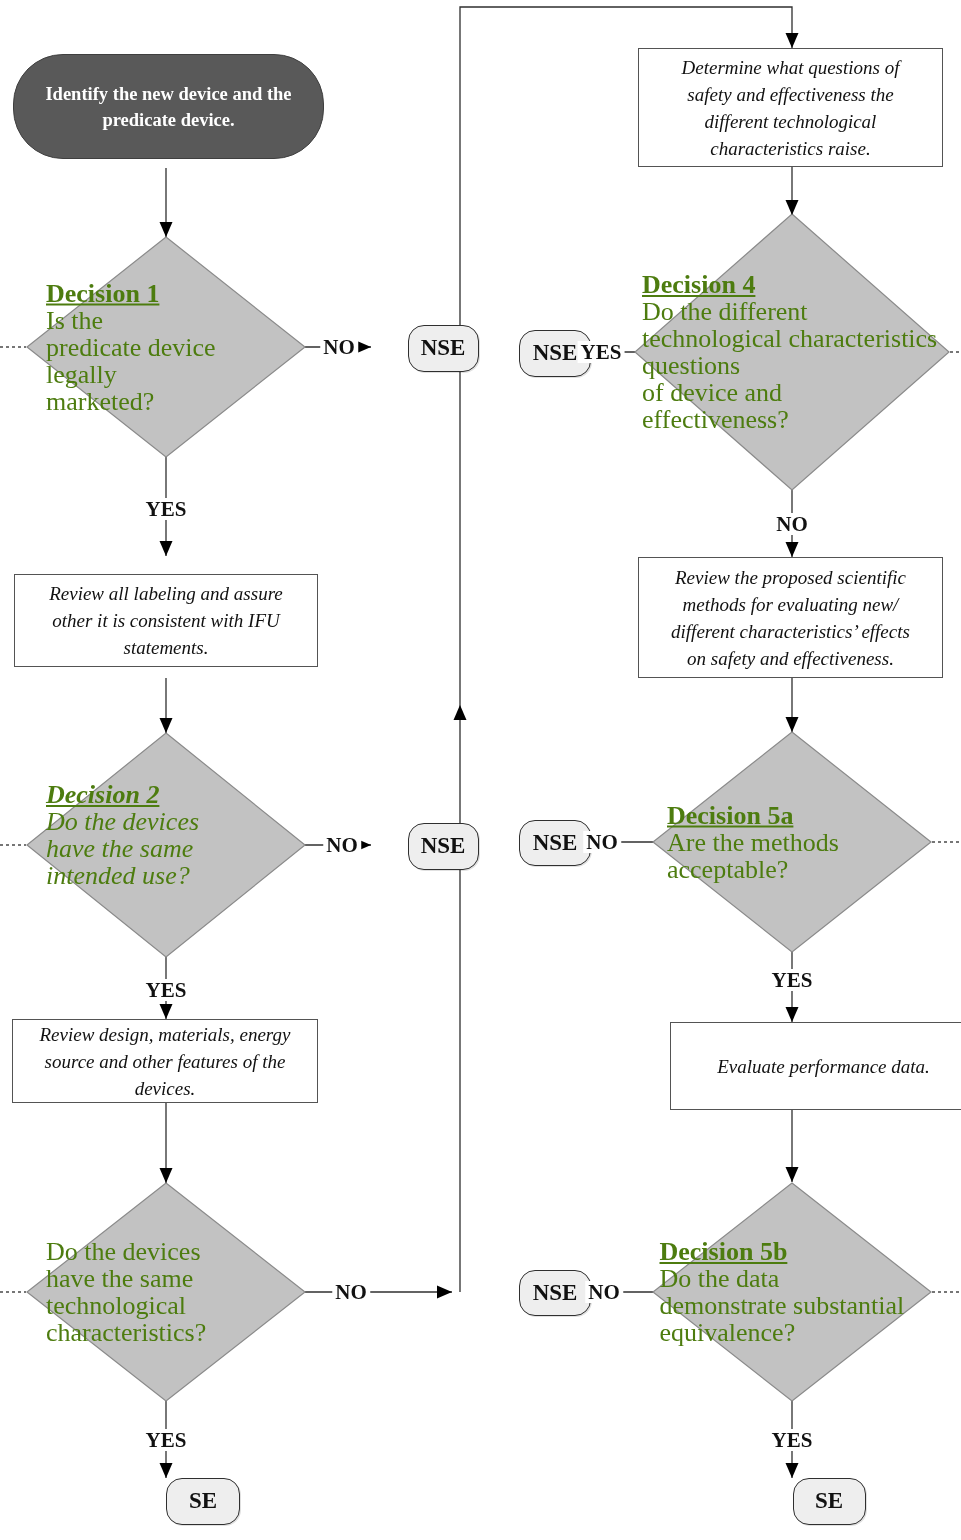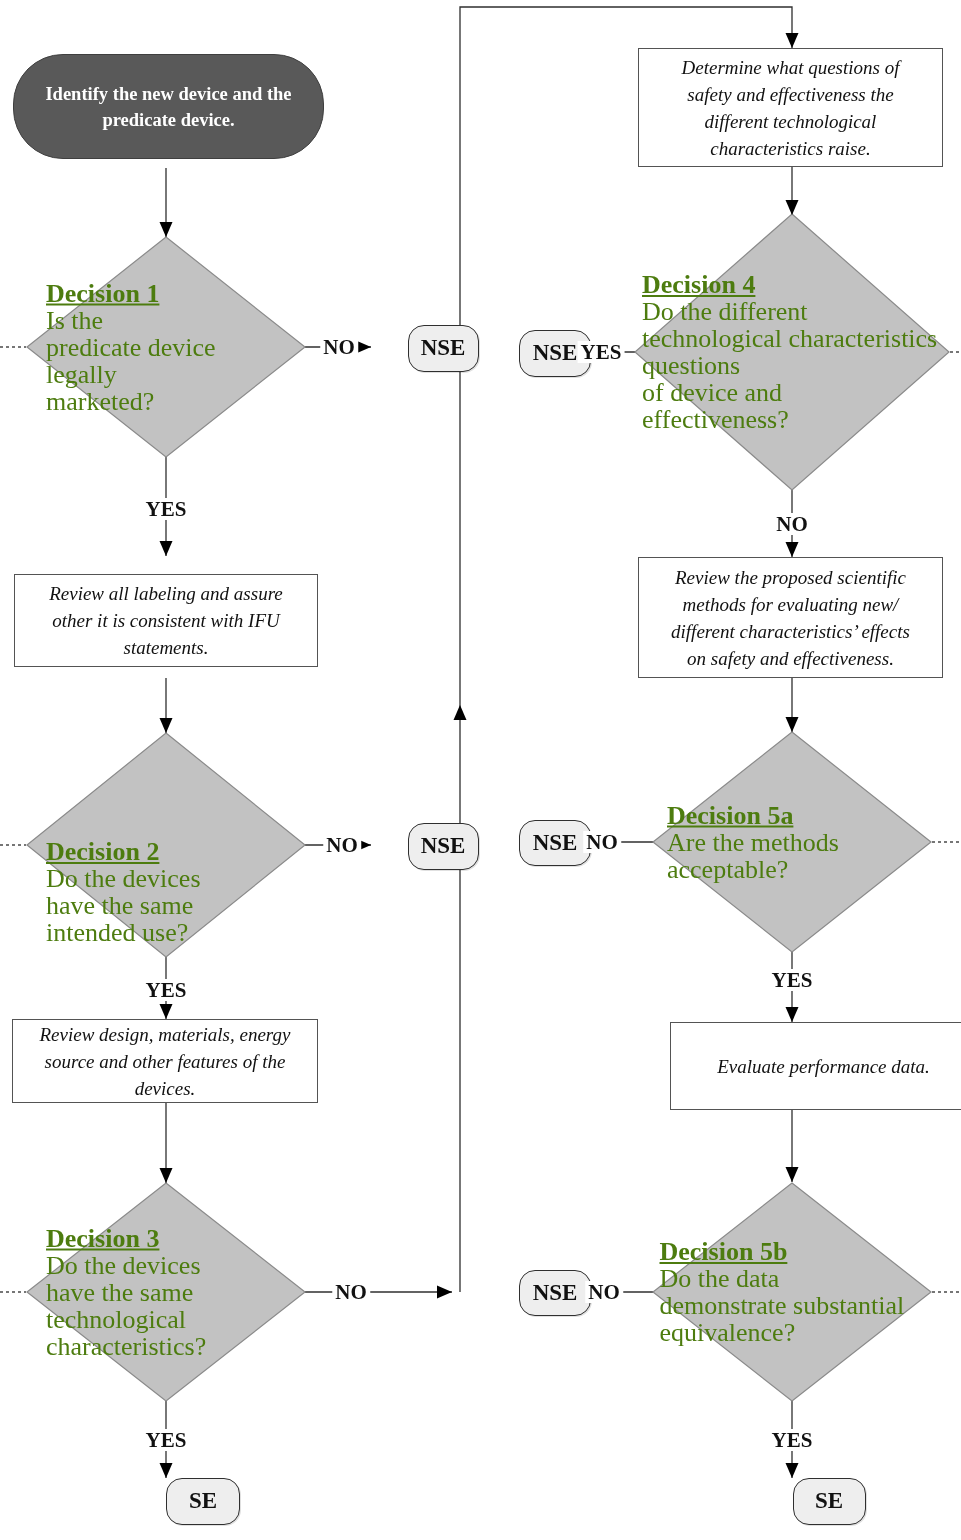--- a/index.html
+++ b/index.html
@@ -108,38 +108,37 @@
     <div class="terminal" style="left: 371.5px; top: 324.5px; width: 69px; height: 45px;">
       <span>NSE</span>
     </div>
     <div class="pbox" style="left: 14px; top: 556px; width: 304px; height: 93px; margin-top: 18px;">
       <div>
         <div>Review all labeling and assure</div>
         <div>other it is consistent with IFU</div>
         <div>statements.</div>
       </div>
     </div>
-    <div class="dtext" style="left: 166px; top: 892px; width: 240px;">
+    <div class="dtext" style="left: 166px; top: 835px; width: 240px; font-style: italic;">
       <div class="dheading">Decision 2</div>
       <div>Do the devices</div>
       <div>have the same</div>
       <div>intended use?</div>
     </div>
     <div class="terminal" style="left: 371.5px; top: 822.5px; width: 69px; height: 45px;">
       <span>NSE</span>
     </div>
     <div class="pbox" style="left: 12px; top: 1019px; width: 306px; height: 84px;">
       <div>
         <div>Review design, materials, energy</div>
         <div>source and other features of the</div>
         <div>devices.</div>
       </div>
     </div>
     <div class="dtext" style="left: 166px; top: 1292px; width: 240px;">
-      <div class="dheading">Decision 3</div>
       <div>Do the devices</div>
       <div>have the same</div>
       <div>technological</div>
       <div>characteristics?</div>
     </div>
     <div class="terminal" style="left: 130px; top: 1477.5px; width: 72px; height: 45px;">
       <span>SE</span>
     </div>
     <div class="pbox" style="left: 638px; top: 48px; width: 305px; height: 119px;">
       <div>

